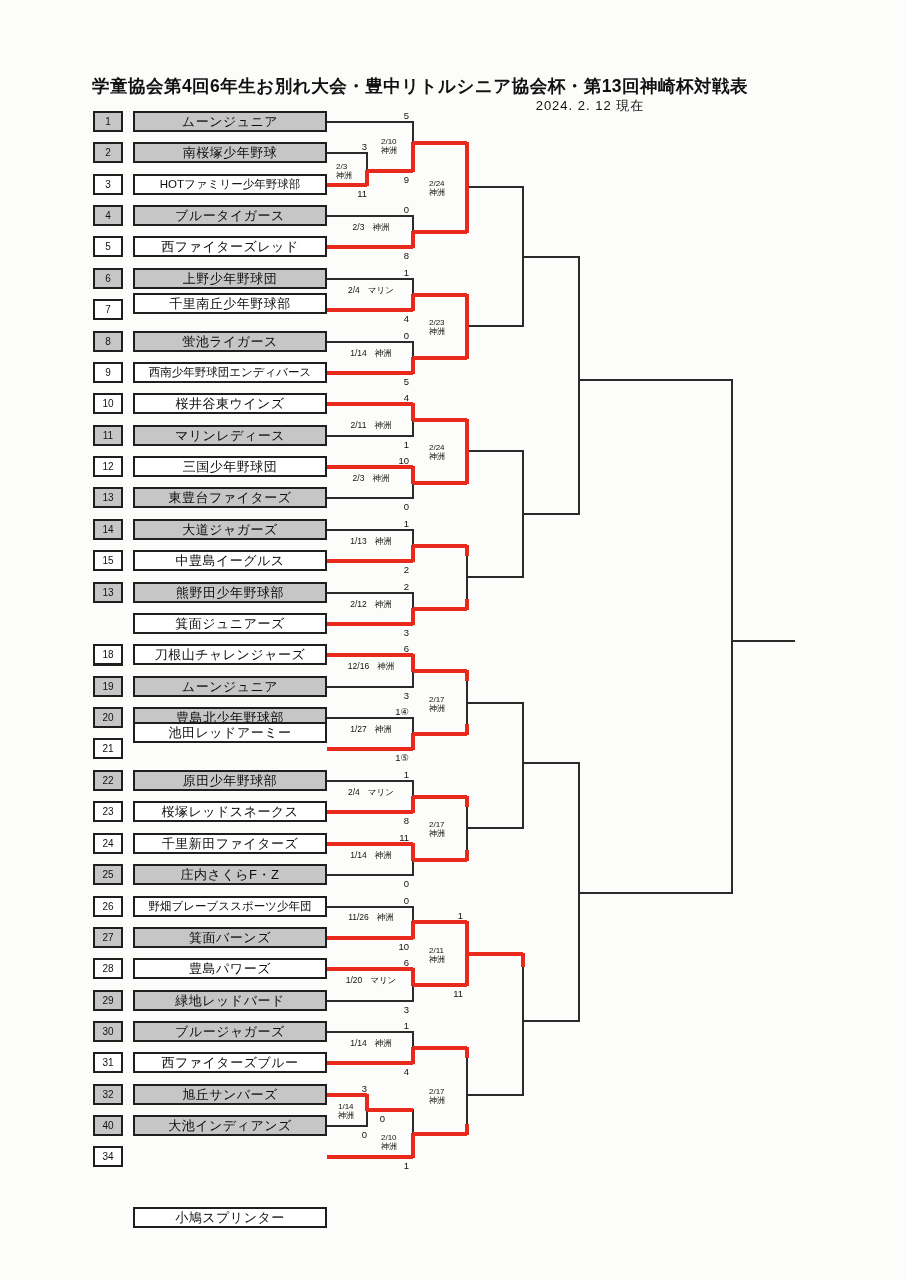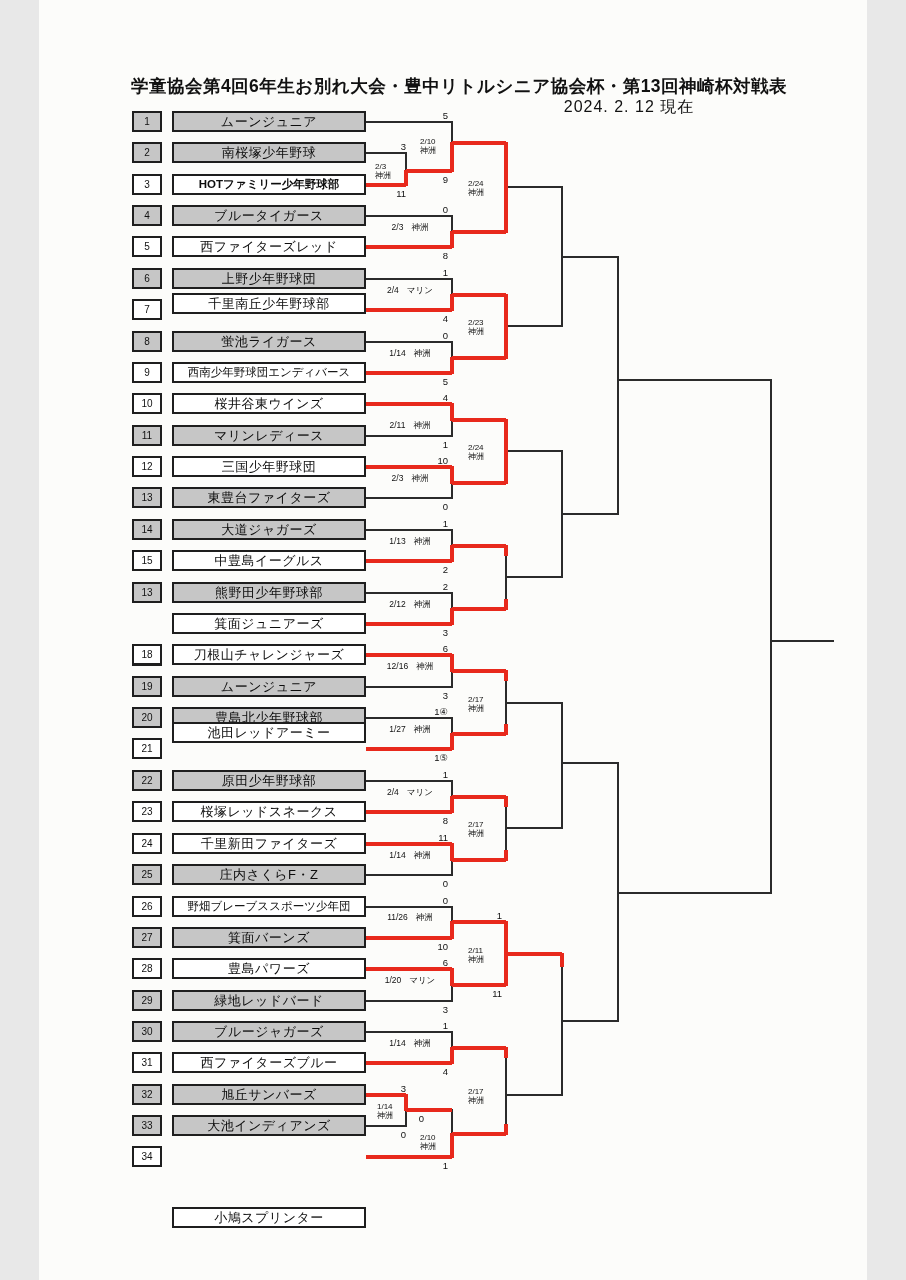--- a/index.html
+++ b/index.html
@@ -1,21 +1,21 @@
 <!DOCTYPE html>
 <html style="--red: #e8291c; --shade: #c6c6c6;"><head>
 <meta charset="utf-8">
 <style>
   html,body{margin:0;padding:0;background:#e8e8e8;}
-  #sheet{position:relative;width:828px;height:1280px;background:#fcfcfa;
+  #sheet{position:relative;width:906px;height:1280px;background:#fcfcfa;
          font-family:"Liberation Sans","DejaVu Sans",sans-serif;overflow:hidden;margin:0 auto;}
   #title{position:absolute;top:74px;left:40px;width:760px;text-align:center;
          font-size:17.5px;font-weight:bold;letter-spacing:.5px;color:#111;}
   #asof{position:absolute;top:97px;left:470px;width:240px;text-align:center;
-        font-size:16px;letter-spacing:1px;color:#111;}
+        font-size:13px;letter-spacing:1px;color:#111;}
   .ln{position:absolute;background:#2b2b2b;}
   .ln.red{background:var(--red,#e8291c);}
   .badge{position:absolute;left:93px;width:30px;height:21px;border:2px solid #1e1e1e;
          background:#fff;box-sizing:border-box;font-size:10px;color:#111;
          display:flex;align-items:center;justify-content:center;}
   .tbox{position:absolute;left:133px;width:194px;height:21px;border:2px solid #1e1e1e;
         background:#fff;box-sizing:border-box;font-size:13px;font-weight:500;color:#0d0d0d;
         display:flex;align-items:center;justify-content:center;white-space:nowrap;letter-spacing:.5px;}
   .shaded{background:var(--shade,#c6c6c6);}
   .sc{position:absolute;width:34px;font-size:9.5px;text-align:right;color:#111;}
@@ -159,21 +159,21 @@
       <div class="ln red" style="left: 521px; top: 953px; width: 4px; height: 14px;"></div>
       <div class="ln red" style="left: 465px; top: 1047px; width: 4px; height: 11px;"></div>
       <div class="ln red" style="left: 465px; top: 1124px; width: 4px; height: 11px;"></div>
   <div class="badge shaded" style="top: 111px;">1</div>
   <div class="tbox shaded" style="top: 111px;">ムーンジュニア</div>
 
   <div class="badge shaded" style="top: 142px;">2</div>
   <div class="tbox shaded" style="top: 142px;">南桜塚少年野球</div>
 
   <div class="badge" style="top: 174px;">3</div>
-  <div class="tbox" style="top: 174px; font-size: 11.5px; letter-spacing: 0px; font-weight: bold;">HOTファミリー少年野球部</div>
+  <div class="tbox" style="top: 174px; font-size: 11.5px; letter-spacing: 0px;">HOTファミリー少年野球部</div>
 
   <div class="badge shaded" style="top: 205px;">4</div>
   <div class="tbox shaded" style="top: 205px;">ブルータイガース</div>
 
   <div class="badge" style="top: 236px;">5</div>
   <div class="tbox" style="top: 236px;">西ファイターズレッド</div>
 
   <div class="badge shaded" style="top: 268px;">6</div>
   <div class="tbox shaded" style="top: 268px;">上野少年野球団</div>
 
@@ -248,21 +248,21 @@
 
   <div class="badge shaded" style="top: 1021px;">30</div>
   <div class="tbox shaded" style="top: 1021px;">ブルージャガーズ</div>
 
   <div class="badge" style="top: 1052px;">31</div>
   <div class="tbox" style="top: 1052px;">西ファイターズブルー</div>
 
   <div class="badge shaded" style="top: 1084px;">32</div>
   <div class="tbox shaded" style="top: 1084px;">旭丘サンバーズ</div>
 
-  <div class="badge shaded" style="top: 1115px;">33</div>
+  <div class="badge shaded" style="top: 1115px;">40</div>
   <div class="tbox shaded" style="top: 1115px;">大池インディアンズ</div>
 
   <div class="badge" style="top: 1146px;">34</div>
   <div class="tbox" style="top: 1207px;">小鳩スプリンター</div>
 <div class="sc" style="left: 375px; top: 204px;">0</div>
       <div class="sc" style="left: 375px; top: 250px;">8</div>
       <div class="lbl1" style="top: 222px;"><span class="d">2/3</span><span>神洲</span></div>
       <div class="sc" style="left: 375px; top: 267px;">1</div>
       <div class="sc" style="left: 375px; top: 313px;">4</div>
       <div class="lbl1" style="top: 285px;"><span class="d">2/4</span><span>マリン</span></div>

